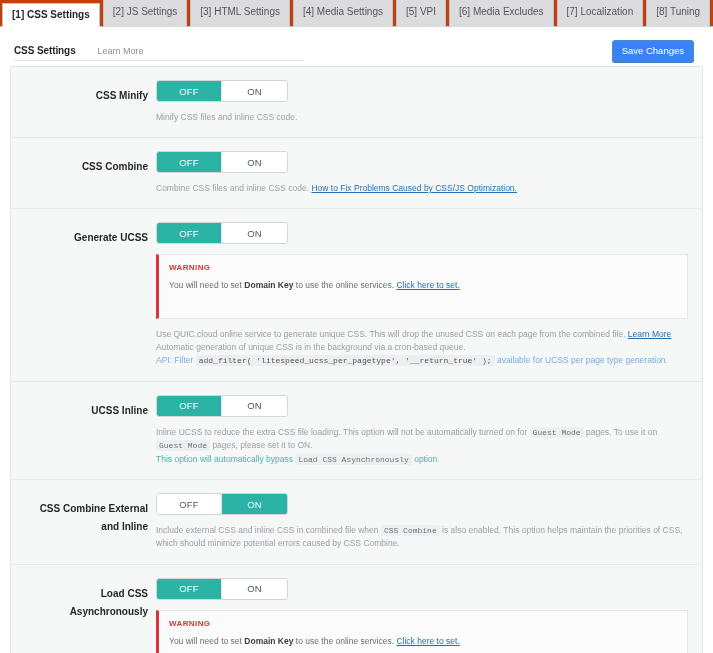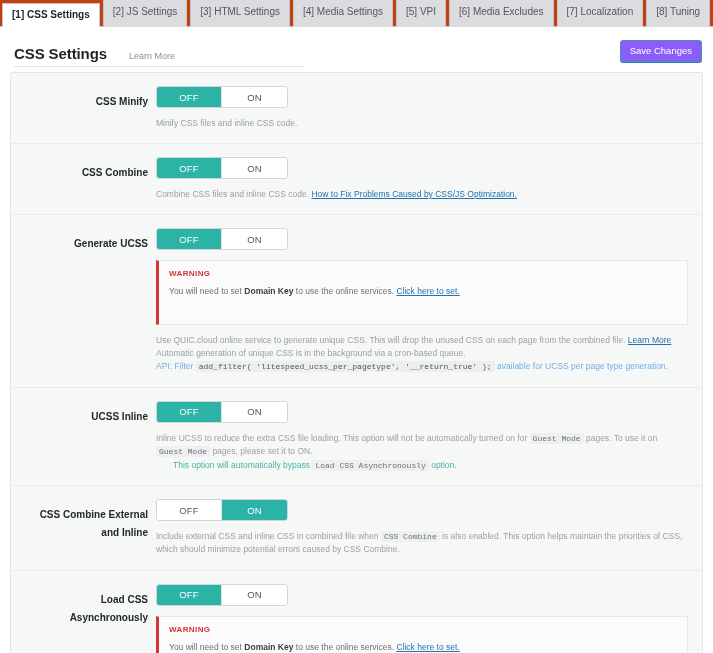--- a/index.html
+++ b/index.html
@@ -49,21 +49,21 @@
 
   
   .page-wrap { padding: 0 10px; }
   .page-head {
     display: flex;
     align-items: baseline;
     padding: 18px 0 10px 4px;
     position: relative;
   }
   .page-title {
-    font-size: 15px;
+    font-size: 10px;
     font-weight: bold;
     color: #1d2327;
     letter-spacing: -0.1px;
     margin: 0;
   }
   .learn-more-top {
     font-size: 9px;
     color: #8c8f94;
     margin-left: 22px;
     text-decoration: none;
@@ -72,23 +72,23 @@
   .head-underline {
     position: absolute;
     left: 4px;
     bottom: 5px;
     width: 290px;
     height: 1px;
     background: #e2e4e7;
   }
   .save-btn {
     position: absolute;
-    right: 1px;
+    right: 9px;
     top: 13px;
-    background: #8b5cf6;
+    background: #3b82f6;
     border: 1px solid #4a8ec7;
     color: #ffffff;
     font-size: 9.5px;
     padding: 4px 9px 5px;
     border-radius: 3px;
     cursor: pointer;
     box-shadow: 0 1px 0 #3a7cb5;
     line-height: 1.2;
   }
 
@@ -160,21 +160,21 @@
     line-height: 1.55;
     margin-top: 9px;
   }
   .desc .line { display: block; }
   .desc a, .link {
     color: #2271b1;
     text-decoration: underline;
     cursor: pointer;
   }
   .api-line { color: #72aee6; }
-  .green-line { color: #46b4a4; margin-left: 17px; }
+  .green-line { color: #46b4a4; }
   .code {
     font-family: "Liberation Mono", monospace;
     font-size: 8px;
     background: #eceef0;
     border-radius: 2px;
     padding: 1px 3px;
     color: #50575e;
     white-space: nowrap;
   }
   .code.lite { background: #edeff1; color: #6c7278; }

